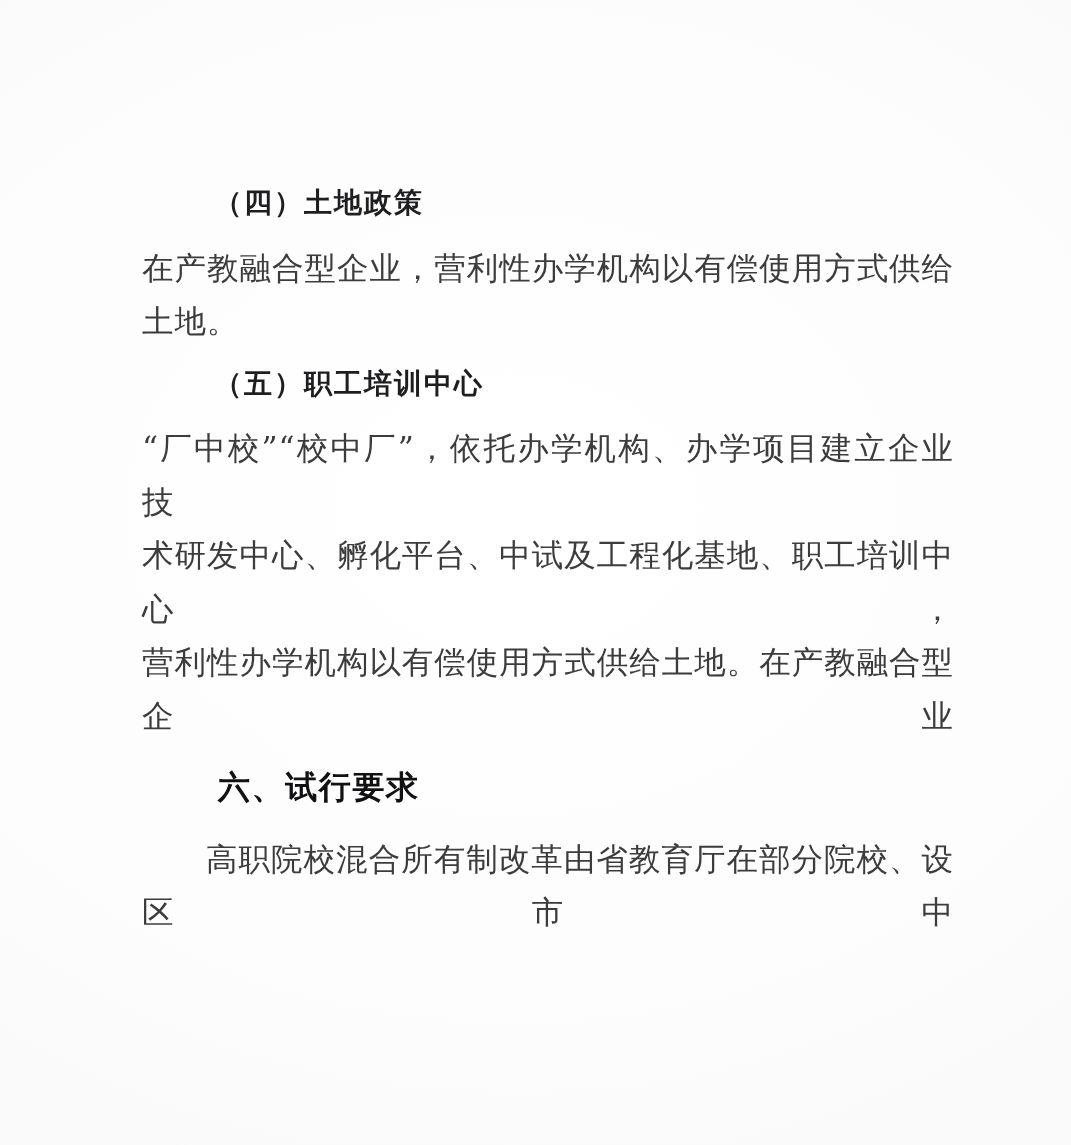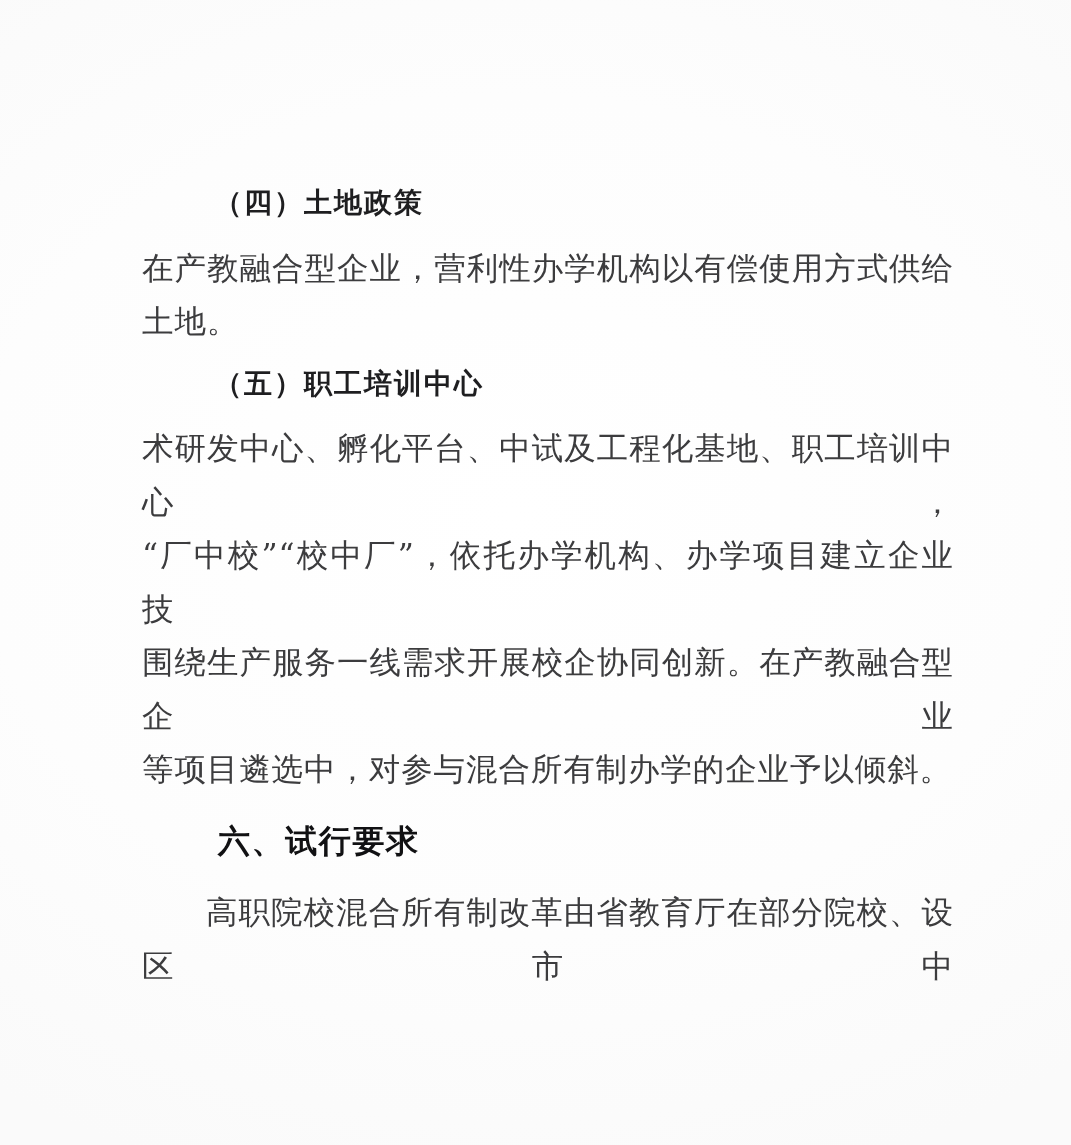--- a/index.html
+++ b/index.html
@@ -96,24 +96,23 @@
     <div class="gap-sm"></div>
 
     <p class="para cont">在产教融合型企业，营利性办学机构以有偿使用方式供给土地。</p>
 
     <div class="gap-sm"></div>
 
     <p class="subhead">（五）职工培训中心</p>
 
     <div class="gap-sm"></div>
 
+    <p class="para cont fulljust">“厂中校”“校中厂”，依托办学机构、办学项目建立企业技</p>
     <p class="para cont fulljust">术研发中心、孵化平台、中试及工程化基地、职工培训中心，</p>
-    <p class="para cont fulljust">“厂中校”“校中厂”，依托办学机构、办学项目建立企业技</p>
-    <p class="para cont fulljust">围绕生产服务一线需求开展校企协同创新。在产教融合型企业</p>
-    <p class="para cont">等项目遴选中，对参与混合所有制办学的企业予以倾斜。</p>
+    <p class="para cont fulljust">营利性办学机构以有偿使用方式供给土地。在产教融合型企业</p>
 
     <div class="gap-md"></div>
 
     <p class="sechead">六、试行要求</p>
 
     <div class="gap-md"></div>
 
     <p class="para indent fulljust">高职院校混合所有制改革由省教育厅在部分院校、设区市中</p>
 
   </div>

